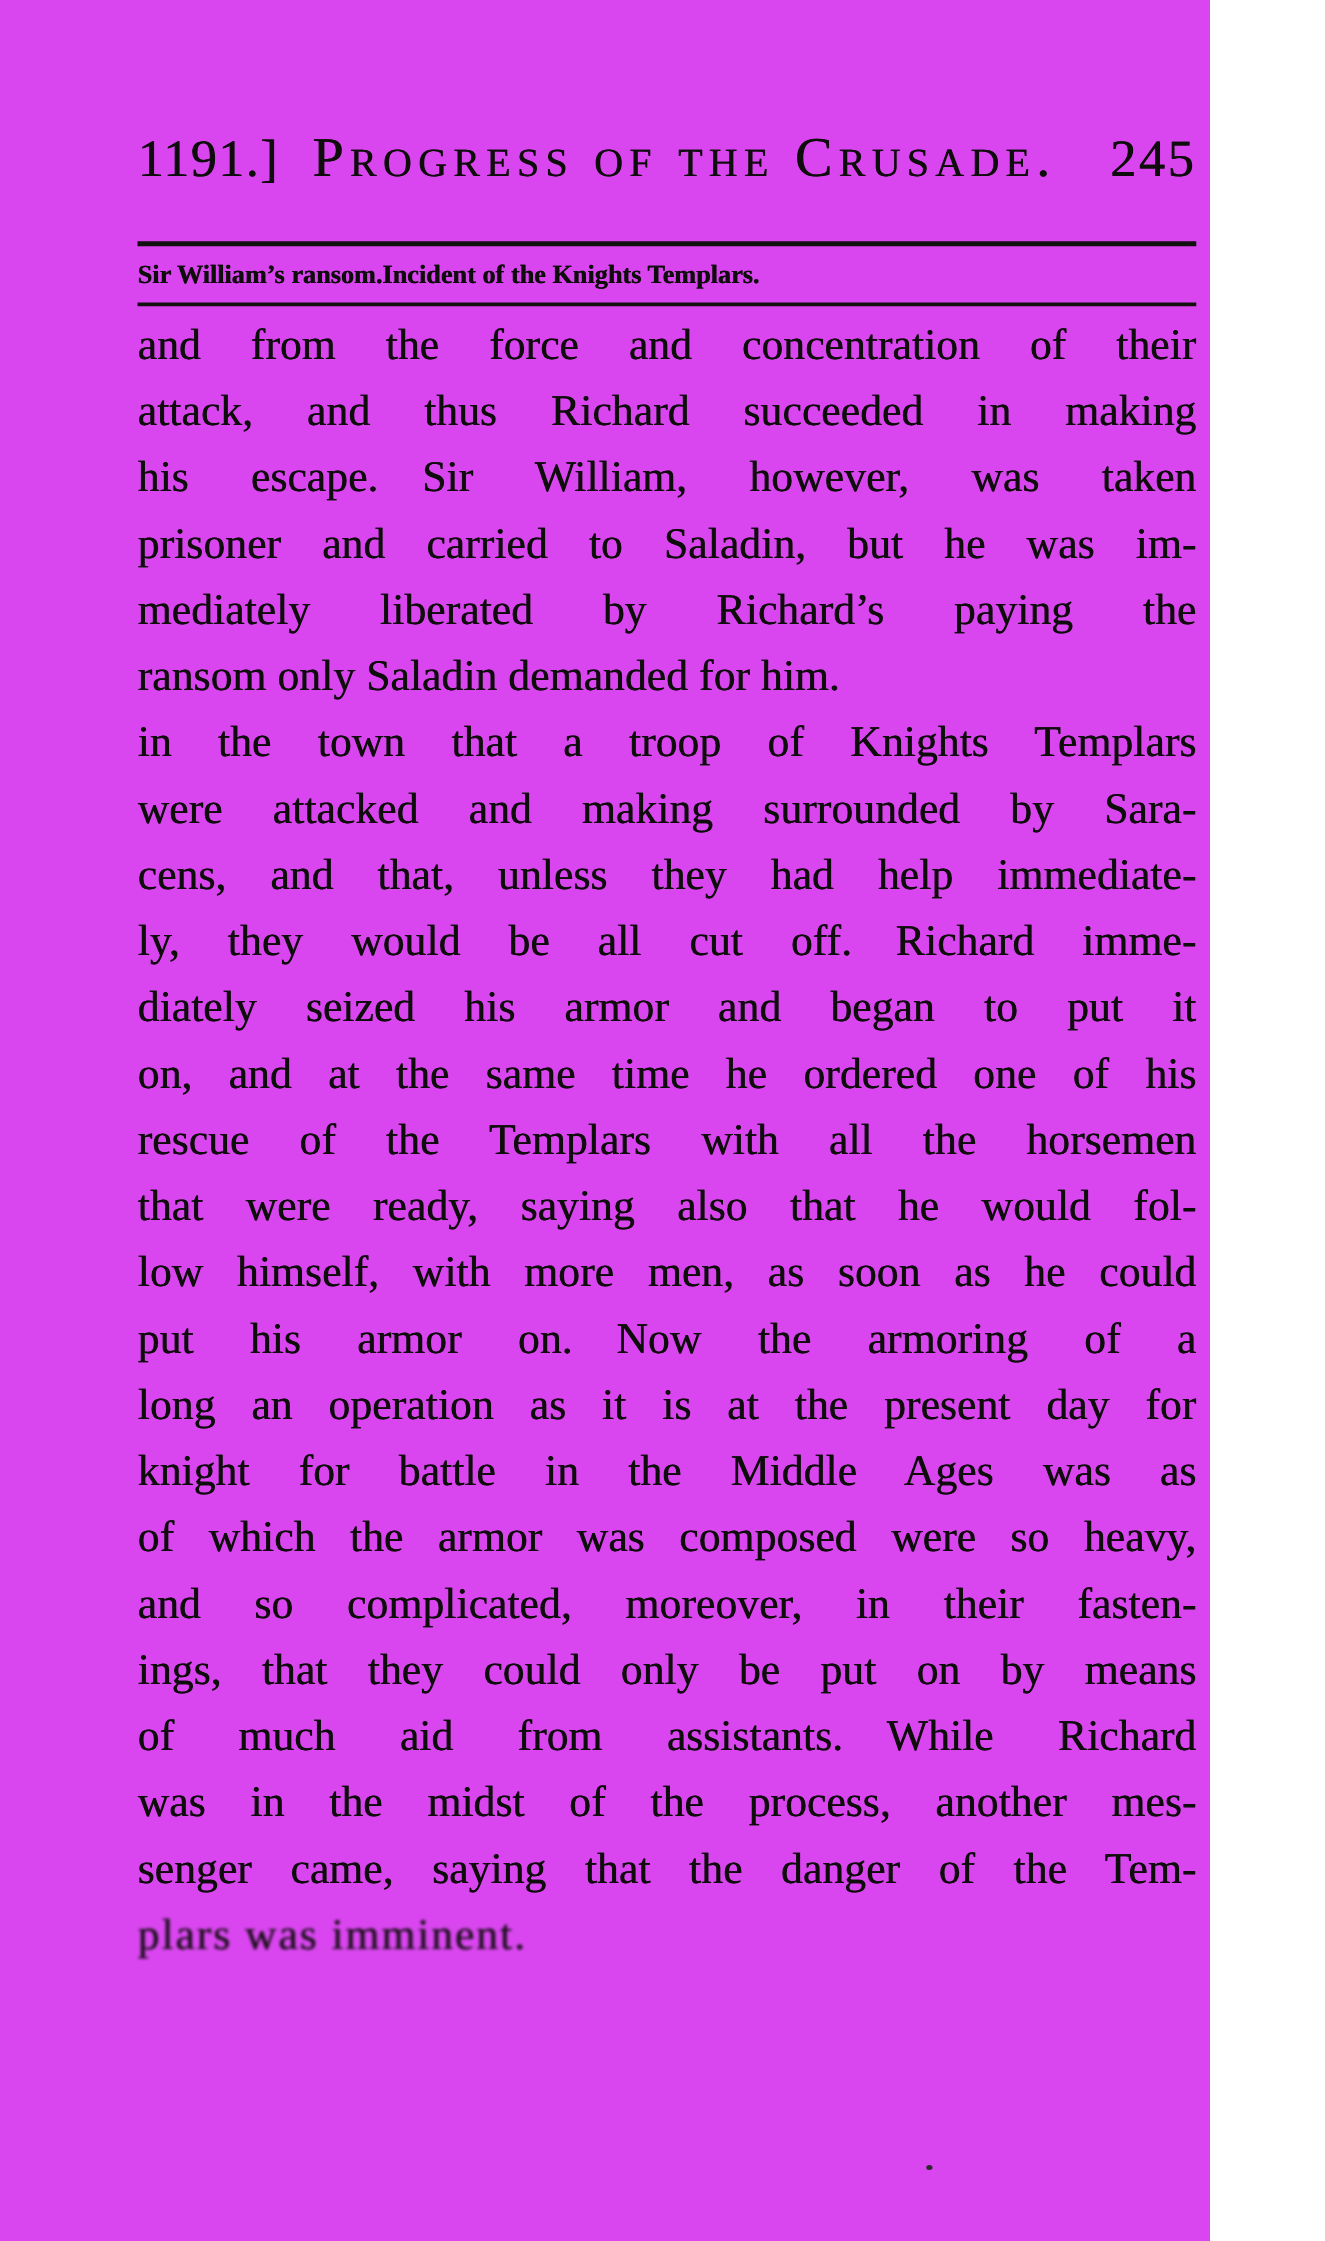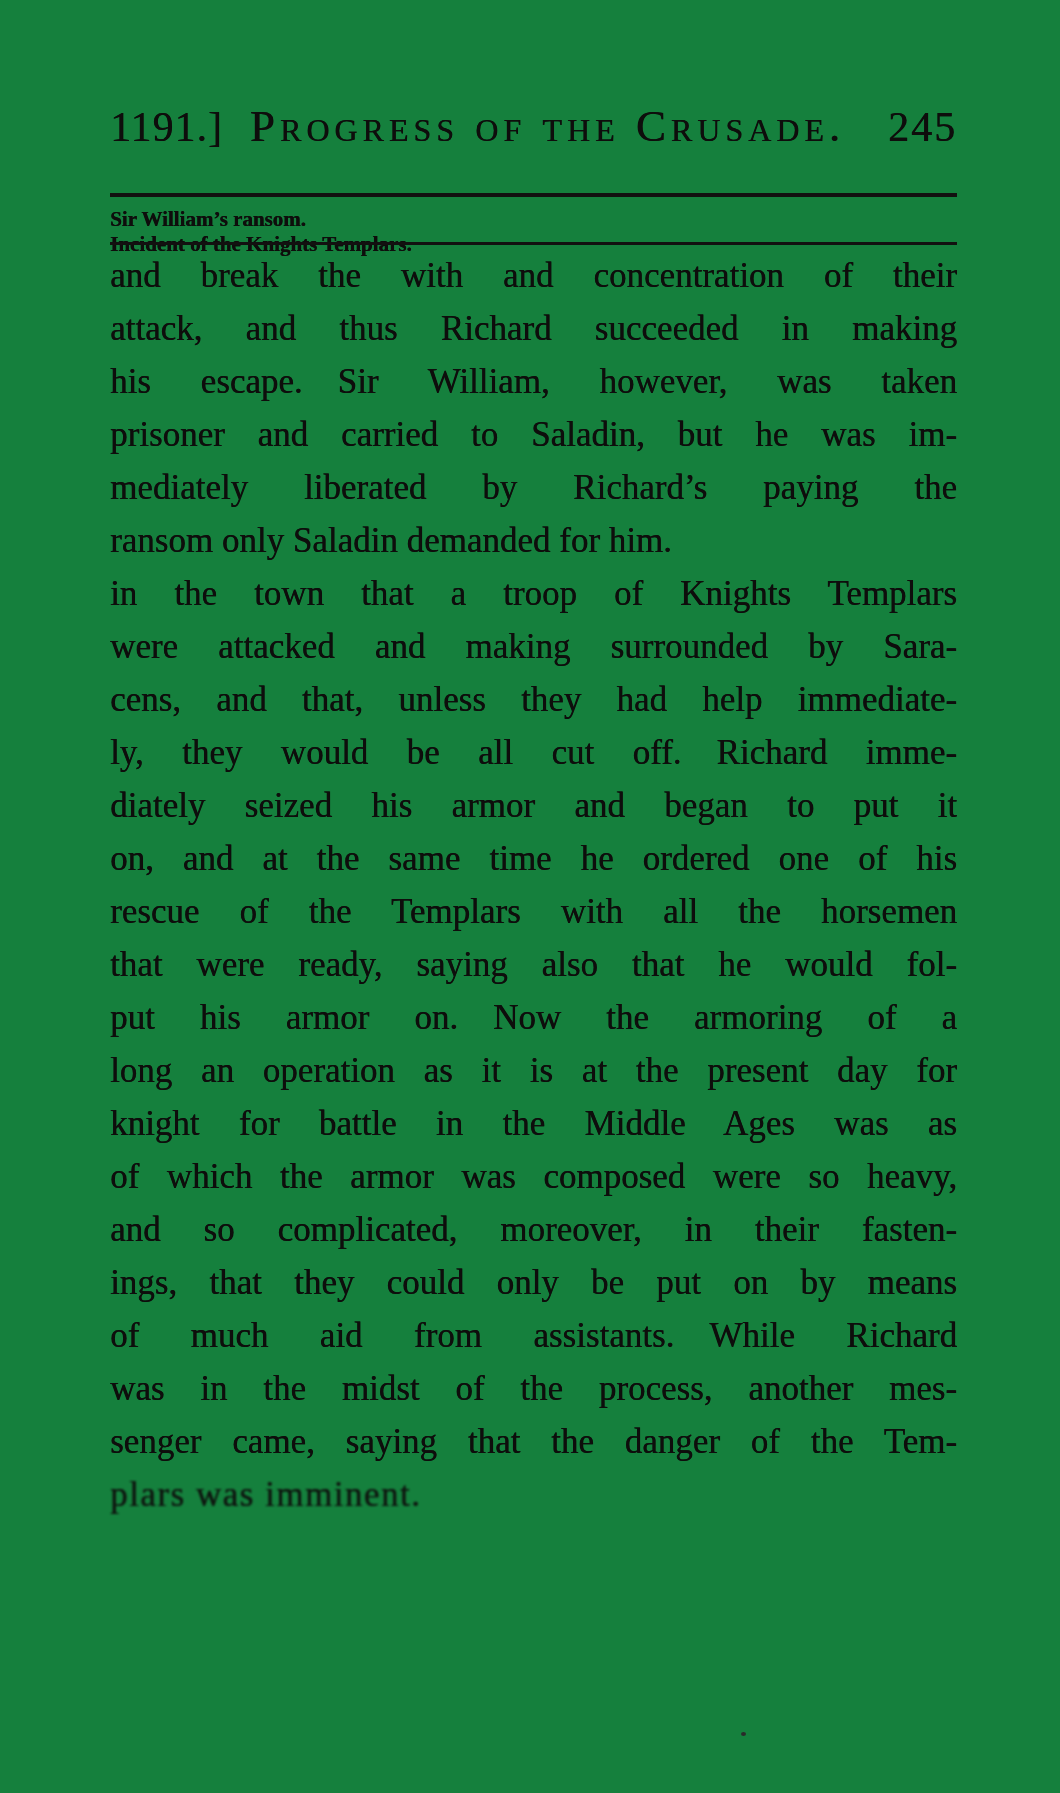--- a/index.html
+++ b/index.html
@@ -2,23 +2,23 @@
 <html><head>
 <meta charset="utf-8">
 <style>
   html, body {
     margin: 0;
     padding: 0;
     background: #ffffff;
   }
   .page {
     position: relative;
-    width: 1060px;
+    width: 968px;
     height: 1793px;
-    background: #15803d;
+    background: #d946ef;
     color: #0e0d0c;
     font-family: "Liberation Serif", "DejaVu Serif", serif;
     overflow: hidden;
   }
   .content {
     position: absolute;
     left: 110px;
     top: 0;
     width: 847px;
     height: 100%;
@@ -61,21 +61,20 @@
     position: absolute;
     top: 207px;
     left: 0;
     width: 100%;
     display: flex;
     justify-content: flex-start;
     font-size: 21px;
     font-weight: bold;
     line-height: 1.2;
     white-space: nowrap;
-    flex-direction: column;
   }
   .body-text {
     position: absolute;
     top: 249px;
     left: 0;
     width: 847px;
   }
   .line {
     height: 53px;
     line-height: 53px;
@@ -127,34 +126,35 @@
     <div class="rule rule-1"></div>
 
     <div class="marginal-notes">
       <span class="note">Sir William’s ransom.</span>
       <span class="note">Incident of the Knights Templars.</span>
     </div>
 
     <div class="rule rule-2"></div>
 
     <div class="body-text" id="body-text">
-        <div class="line justify">and break the with and concentration of their</div>
+        <div class="line justify">and from the force and concentration of their</div>
         <div class="line justify">attack, and thus Richard succeeded in making</div>
         <div class="line justify">his escape. Sir William, however, was taken</div>
         <div class="line justify">prisoner and carried to Saladin, but he was im-</div>
         <div class="line justify">mediately liberated by Richard’s paying the</div>
         <div class="line">ransom only Saladin demanded for him.</div>
         <div class="line justify">in the town that a troop of Knights Templars</div>
         <div class="line justify">were attacked and making surrounded by Sara-</div>
         <div class="line justify">cens, and that, unless they had help immediate-</div>
         <div class="line justify">ly, they would be all cut off. Richard imme-</div>
         <div class="line justify">diately seized his armor and began to put it</div>
         <div class="line justify">on, and at the same time he ordered one of his</div>
         <div class="line justify">rescue of the Templars with all the horsemen</div>
         <div class="line justify">that were ready, saying also that he would fol-</div>
+        <div class="line justify">low himself, with more men, as soon as he could</div>
         <div class="line justify">put his armor on. Now the armoring of a</div>
         <div class="line justify">long an operation as it is at the present day for</div>
         <div class="line justify">knight for battle in the Middle Ages was as</div>
         <div class="line justify">of which the armor was composed were so heavy,</div>
         <div class="line justify">and so complicated, moreover, in their fasten-</div>
         <div class="line justify">ings, that they could only be put on by means</div>
         <div class="line justify">of much aid from assistants. While Richard</div>
         <div class="line justify">was in the midst of the process, another mes-</div>
         <div class="line justify">senger came, saying that the danger of the Tem-</div>
         <div class="line degraded">plars was imminent.</div>

